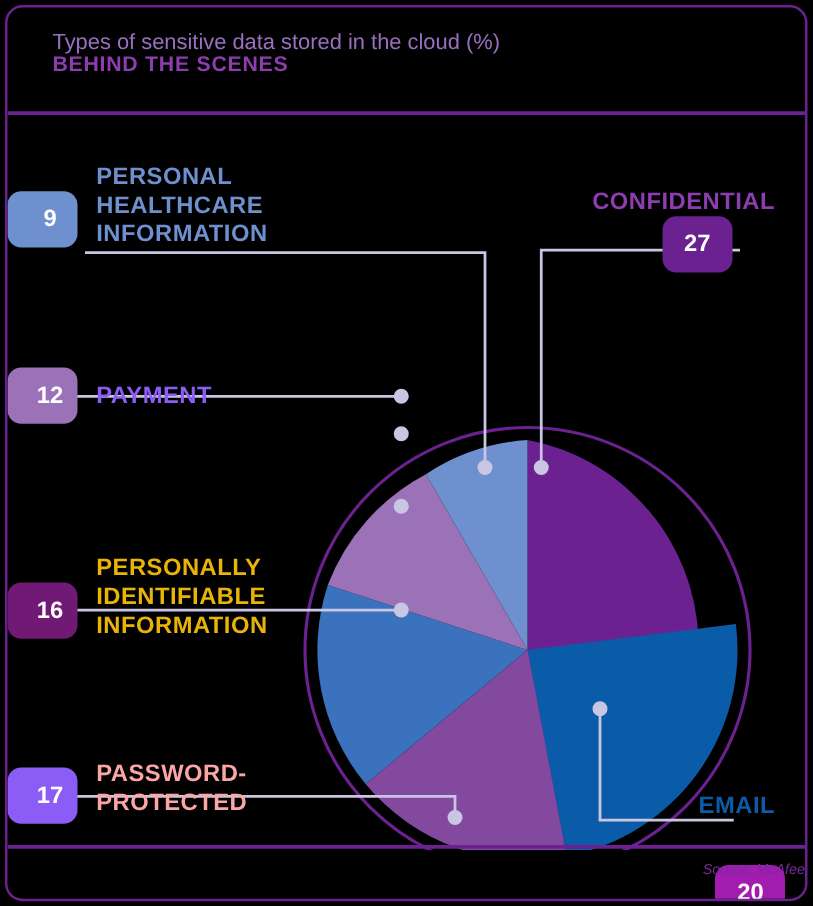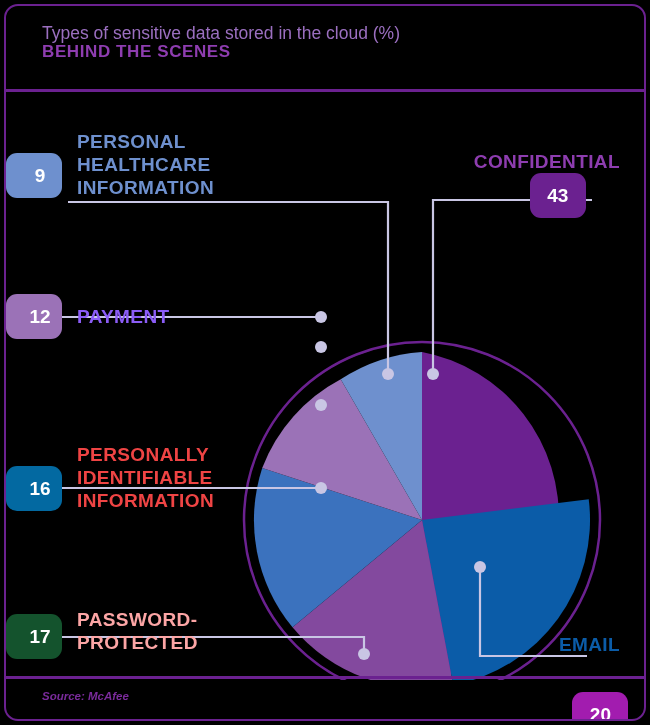--- a/index.html
+++ b/index.html
@@ -62,23 +62,24 @@
     bottom: 0;
     width: 100%;
     height: 43px;
     box-sizing: border-box;
     border-top: 3px solid #6B2190;
     padding: 11px 0 0 36px;
   }
   #source-text {
     font-size: 11.5px;
     font-style: italic;
-    font-weight: bold;
+    font-weight: normal;
     color: #7A2B9B;
     margin: 0;
+    text-align: right;
   }
 
   
   #chart-stage {
     position: absolute;
     left: 0;
     top: 86px;
     width: 642px;
     height: 588px;
   }
@@ -195,35 +196,35 @@
 HEALTHCARE
 INFORMATION</div>
     </div>
 
     <div class="legend-item" style="left:14px; top:202px;">
       <div class="badge left-edge" style="background:#9B72B7;text-align:center;">12</div>
       <div class="legend-label lbl-left" style="color:#8b5cf6;">PAYMENT</div>
     </div>
 
     <div class="legend-item" style="left:14px; top:373px;">
-      <div class="badge left-edge" style="background:#0369a1;">16</div>
-      <div class="legend-label lbl-left" style="color:#ef4444; margin-top:-22px;">PERSONALLY
+      <div class="badge left-edge" style="background:#701a75;">16</div>
+      <div class="legend-label lbl-left" style="color:#eab308; margin-top:-22px;">PERSONALLY
 IDENTIFIABLE
 INFORMATION</div>
     </div>
 
     <div class="legend-item" style="left:14px; top:522px;">
-      <div class="badge left-edge" style="background:#14532d;">17</div>
+      <div class="badge left-edge" style="background:#8b5cf6;">17</div>
       <div class="legend-label lbl-left" style="color:#fca5a5; margin-top:-11px;">PASSWORD-
 PROTECTED</div>
     </div>
 
     <div class="legend-item right" style="right:14px; top:58px;">
       <div class="legend-label lbl-right" style="color:#8E3DB0;">CONFIDENTIAL</div>
-      <div class="badge right-edge" style="background:#6B2190; margin-right:-8px;">43</div>
+      <div class="badge right-edge" style="background:#6B2190; margin-right:-8px;">27</div>
     </div>
 
     <div class="legend-item right" style="right:14px; top:541px;gap:36px;">
       <div class="legend-label lbl-right" style="color:#0B5CA8;">EMAIL</div>
       <div class="badge right-edge" style="background:#a21caf; margin-right:-8px;">20</div>
     </div>
 
   </div>
 
   <div id="footer-block">

